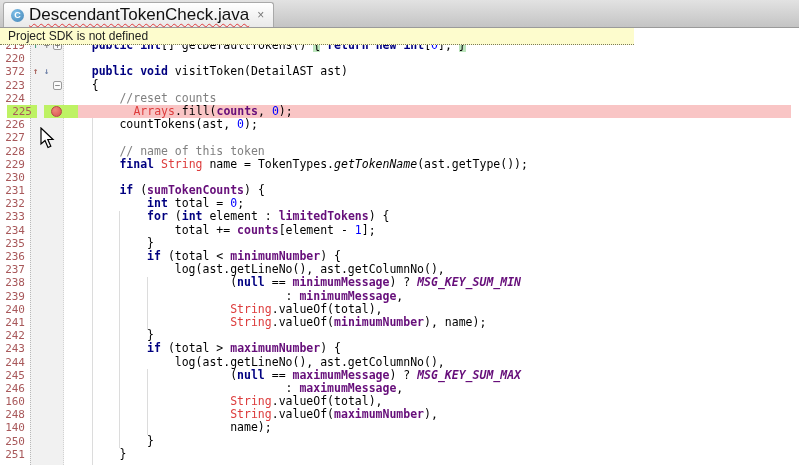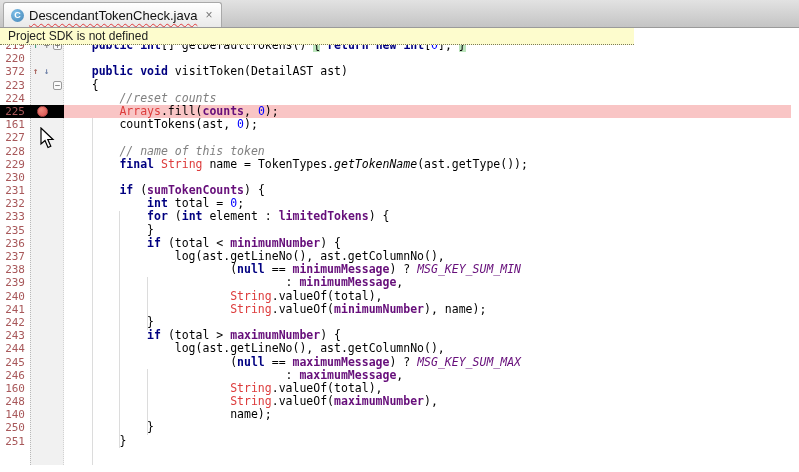--- a/index.html
+++ b/index.html
@@ -8,49 +8,49 @@
 
   
   .tabbar{position:absolute;left:0;top:0;width:799px;height:28px;
           background:linear-gradient(#e2e2e2,#c4c4c4);border-bottom:1px solid #9a9a9a;box-sizing:border-box;}
   .tab{position:absolute;left:3px;top:2px;height:25px;display:flex;align-items:center;gap:5px;
        padding:0 9px 0 7px;background:linear-gradient(#ffffff,#e9e9e9);
        border:1px solid #a9a9a9;border-bottom:none;border-radius:3px 3px 0 0;box-sizing:border-box;}
   .class-icon{display:inline-block;width:13px;height:13px;border-radius:50%;
               background:radial-gradient(circle at 35% 30%,#7ec0ea,#4584b4);color:#fff;
               font-size:9px;font-weight:bold;text-align:center;line-height:13px;}
-  .tab-label{font-size:13px;color:#111;
+  .tab-label{font-size:17px;color:#111;
              text-decoration:underline wavy #e03c3c 1px;text-underline-offset:3px;text-decoration-skip-ink:none;}
   .tab-close{font-size:12px;color:#777;margin-left:3px;line-height:12px;}
 
   
   .banner{position:absolute;left:0;top:28px;width:634px;height:17px;z-index:6;
           background:#fdfccd;border-bottom:1px dotted #7c7c5a;box-sizing:border-box;
           font-size:12px;color:#222;display:flex;align-items:center;padding-left:8px;}
 
   
   .editor{position:absolute;left:0;top:28px;width:791px;bottom:7px;overflow:hidden;background:#fff;}
   .col-gutter-bg{position:absolute;left:30px;top:0;bottom:0;width:34px;background:#f1f1f1;
                  border-left:1px dotted #b8b8b8;border-right:1px dotted #d2d2d2;box-sizing:border-box;z-index:0;}
   .guide{position:absolute;width:1px;background:#dcdcdc;z-index:1;}
   #rows{position:absolute;left:0;top:11px;width:799px;z-index:2;}
   .row{display:flex;height:13.2px;line-height:13.2px;font-family:"DejaVu Sans Mono",monospace;font-size:11.5px;}
   .lineno{width:30px;box-sizing:border-box;padding-right:5px;text-align:right;
           font-size:11px;color:#a8585a;flex:none;}
   .gutter{width:34px;flex:none;position:relative;}
   .code{flex:1;white-space:pre;color:#000;}
-  .row.caret .lineno,.row.caret .gutter{background:#000000;}
+  .row.caret .lineno,.row.caret .gutter{background:#bef264;margin-left:7px;}
   .row.bp .code{background:#f9c5c5;}
 
   
   .s-k{color:#000080;font-weight:bold;}
   .s-n{color:#0000ff;}
-  .s-cm{color:#808080;font-style:italic;margin-top:20px;}
+  .s-cm{color:#808080;margin-top:20px;}
   .s-f{color:#660e7a;font-weight:bold;}
-  .s-c{color:#660e7a;font-weight:normal;font-style:italic;}
+  .s-c{color:#660e7a;font-weight:bold;font-style:italic;}
   .s-u{color:#dd3c3c;}
   .s-sm{font-style:italic;color:#000;}
   .s-bm{background:#bce5bc;}
 
   
   .bp-dot{position:absolute;left:7px;top:1px;width:11px;height:11px;border-radius:50%;
           background:radial-gradient(circle at 35% 30%,#ef8a7c,#d95050);border:1px solid #b34848;box-sizing:border-box;}
   .gicon{position:absolute;top:0;font-size:9px;font-weight:bold;line-height:13px;}
   .ic-red{color:#a8625c;}  .ic-blue{color:#6f81a8;} .ic-teal{color:#3f9a74;} .ic-gray{color:#8a8a8a;}
   .g0{left:3px;} .g1{left:14px;}
@@ -106,21 +106,21 @@
           <span class="code"><span class="s-p">        </span><span class="s-cm">//reset counts</span></span>
         </div>
         <div class="row bp caret">
           <span class="lineno">225</span>
           <span class="gutter">
             <span class="bp-dot"></span>
           </span>
           <span class="code"><span class="s-p">        </span><span class="s-u">Arrays</span><span class="s-p">.fill(</span><span class="s-f">counts</span><span class="s-p">, </span><span class="s-n">0</span><span class="s-p">);</span></span>
         </div>
         <div class="row">
-          <span class="lineno">161</span>
+          <span class="lineno">226</span>
           <span class="gutter"></span>
           <span class="code"><span class="s-p">        countTokens(ast, </span><span class="s-n">0</span><span class="s-p">);</span></span>
         </div>
         <div class="row">
           <span class="lineno">227</span>
           <span class="gutter"></span>
           <span class="code"></span>
         </div>
         <div class="row">
           <span class="lineno">228</span>
@@ -144,20 +144,25 @@
         </div>
         <div class="row">
           <span class="lineno">232</span>
           <span class="gutter"></span>
           <span class="code"><span class="s-p">            </span><span class="s-k">int</span><span class="s-p"> total = </span><span class="s-n">0</span><span class="s-p">;</span></span>
         </div>
         <div class="row">
           <span class="lineno">233</span>
           <span class="gutter"></span>
           <span class="code"><span class="s-p">            </span><span class="s-k">for</span><span class="s-p"> (</span><span class="s-k">int</span><span class="s-p"> element : </span><span class="s-f">limitedTokens</span><span class="s-p">) {</span></span>
+        </div>
+        <div class="row">
+          <span class="lineno">234</span>
+          <span class="gutter"></span>
+          <span class="code"><span class="s-p">                total += </span><span class="s-f">counts</span><span class="s-p">[element - </span><span class="s-n">1</span><span class="s-p">];</span></span>
         </div>
         <div class="row">
           <span class="lineno">235</span>
           <span class="gutter"></span>
           <span class="code"><span class="s-p">            }</span></span>
         </div>
         <div class="row">
           <span class="lineno">236</span>
           <span class="gutter"></span>
           <span class="code"><span class="s-p">            </span><span class="s-k">if</span><span class="s-p"> (total &lt; </span><span class="s-f">minimumNumber</span><span class="s-p">) {</span></span>

